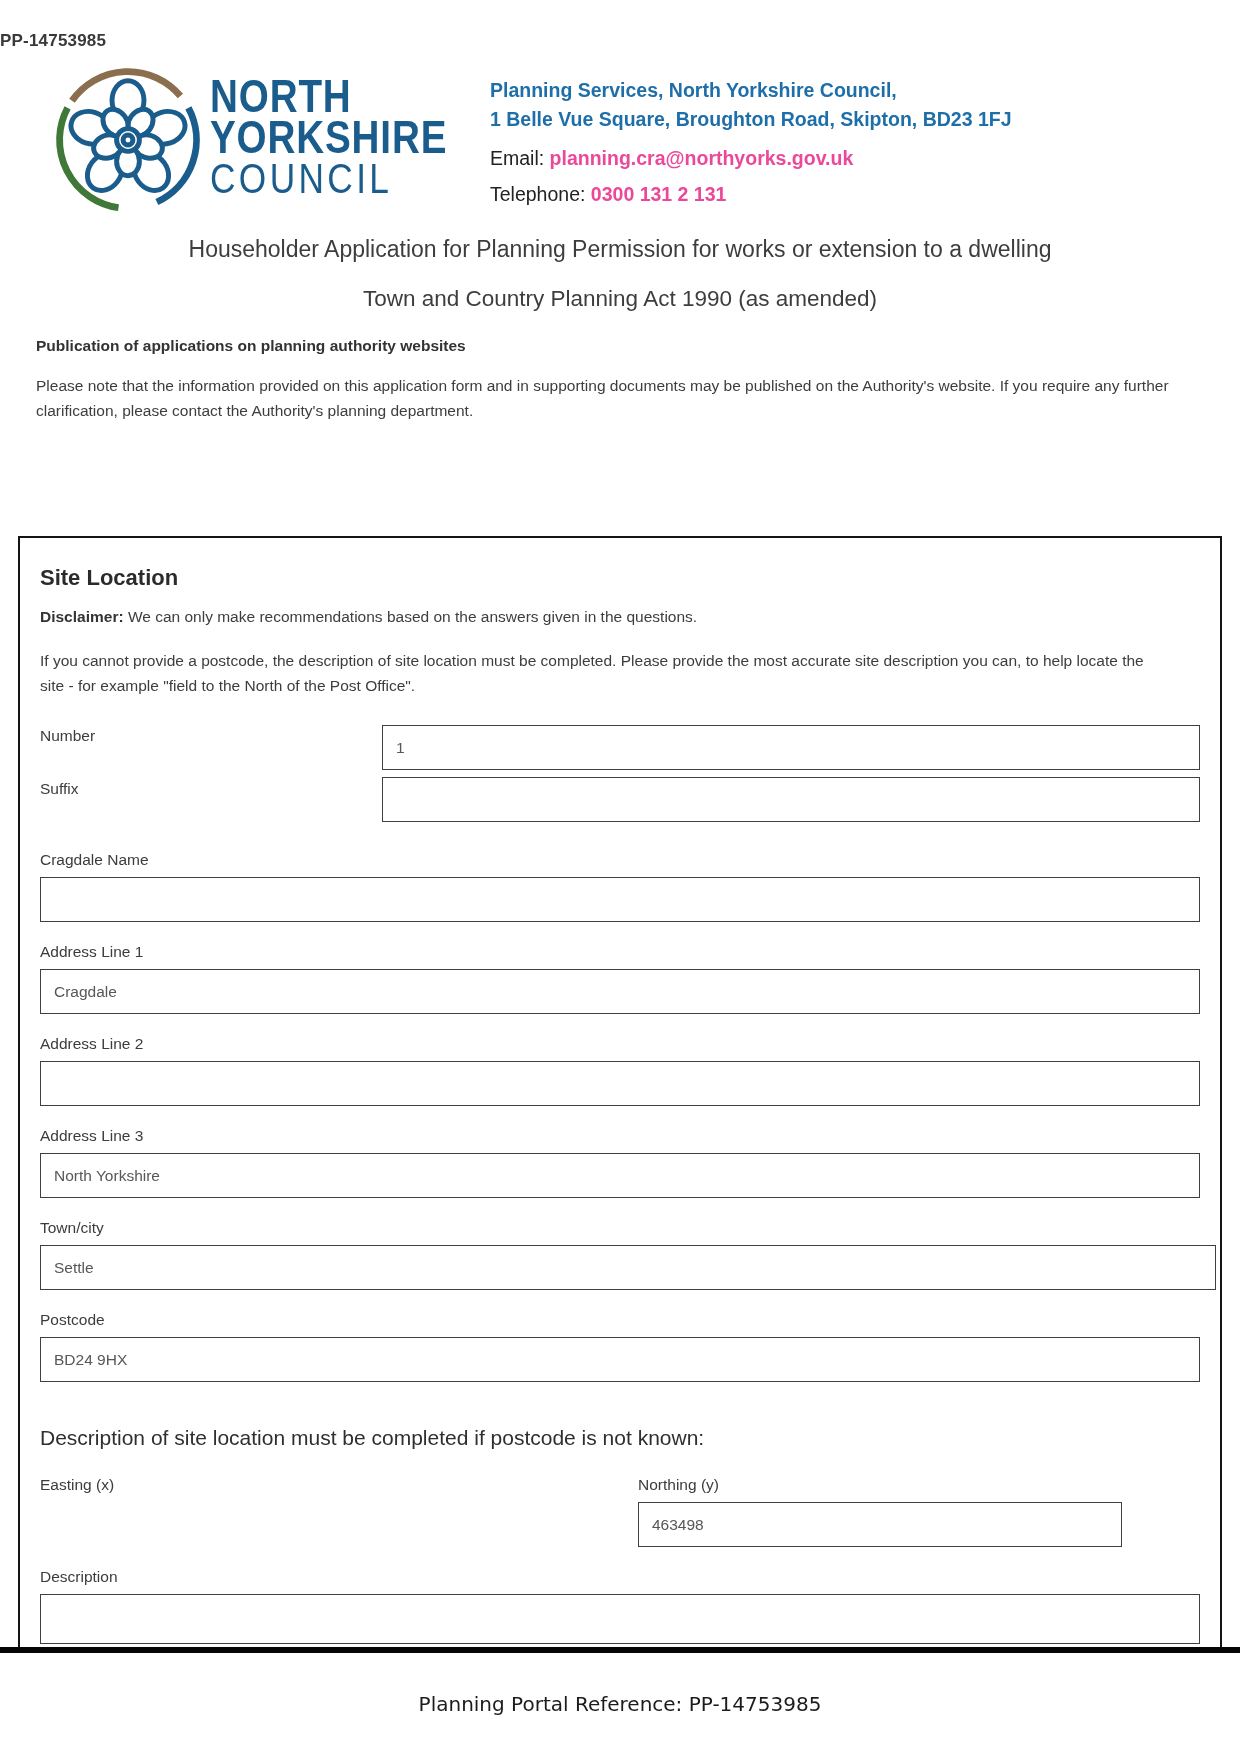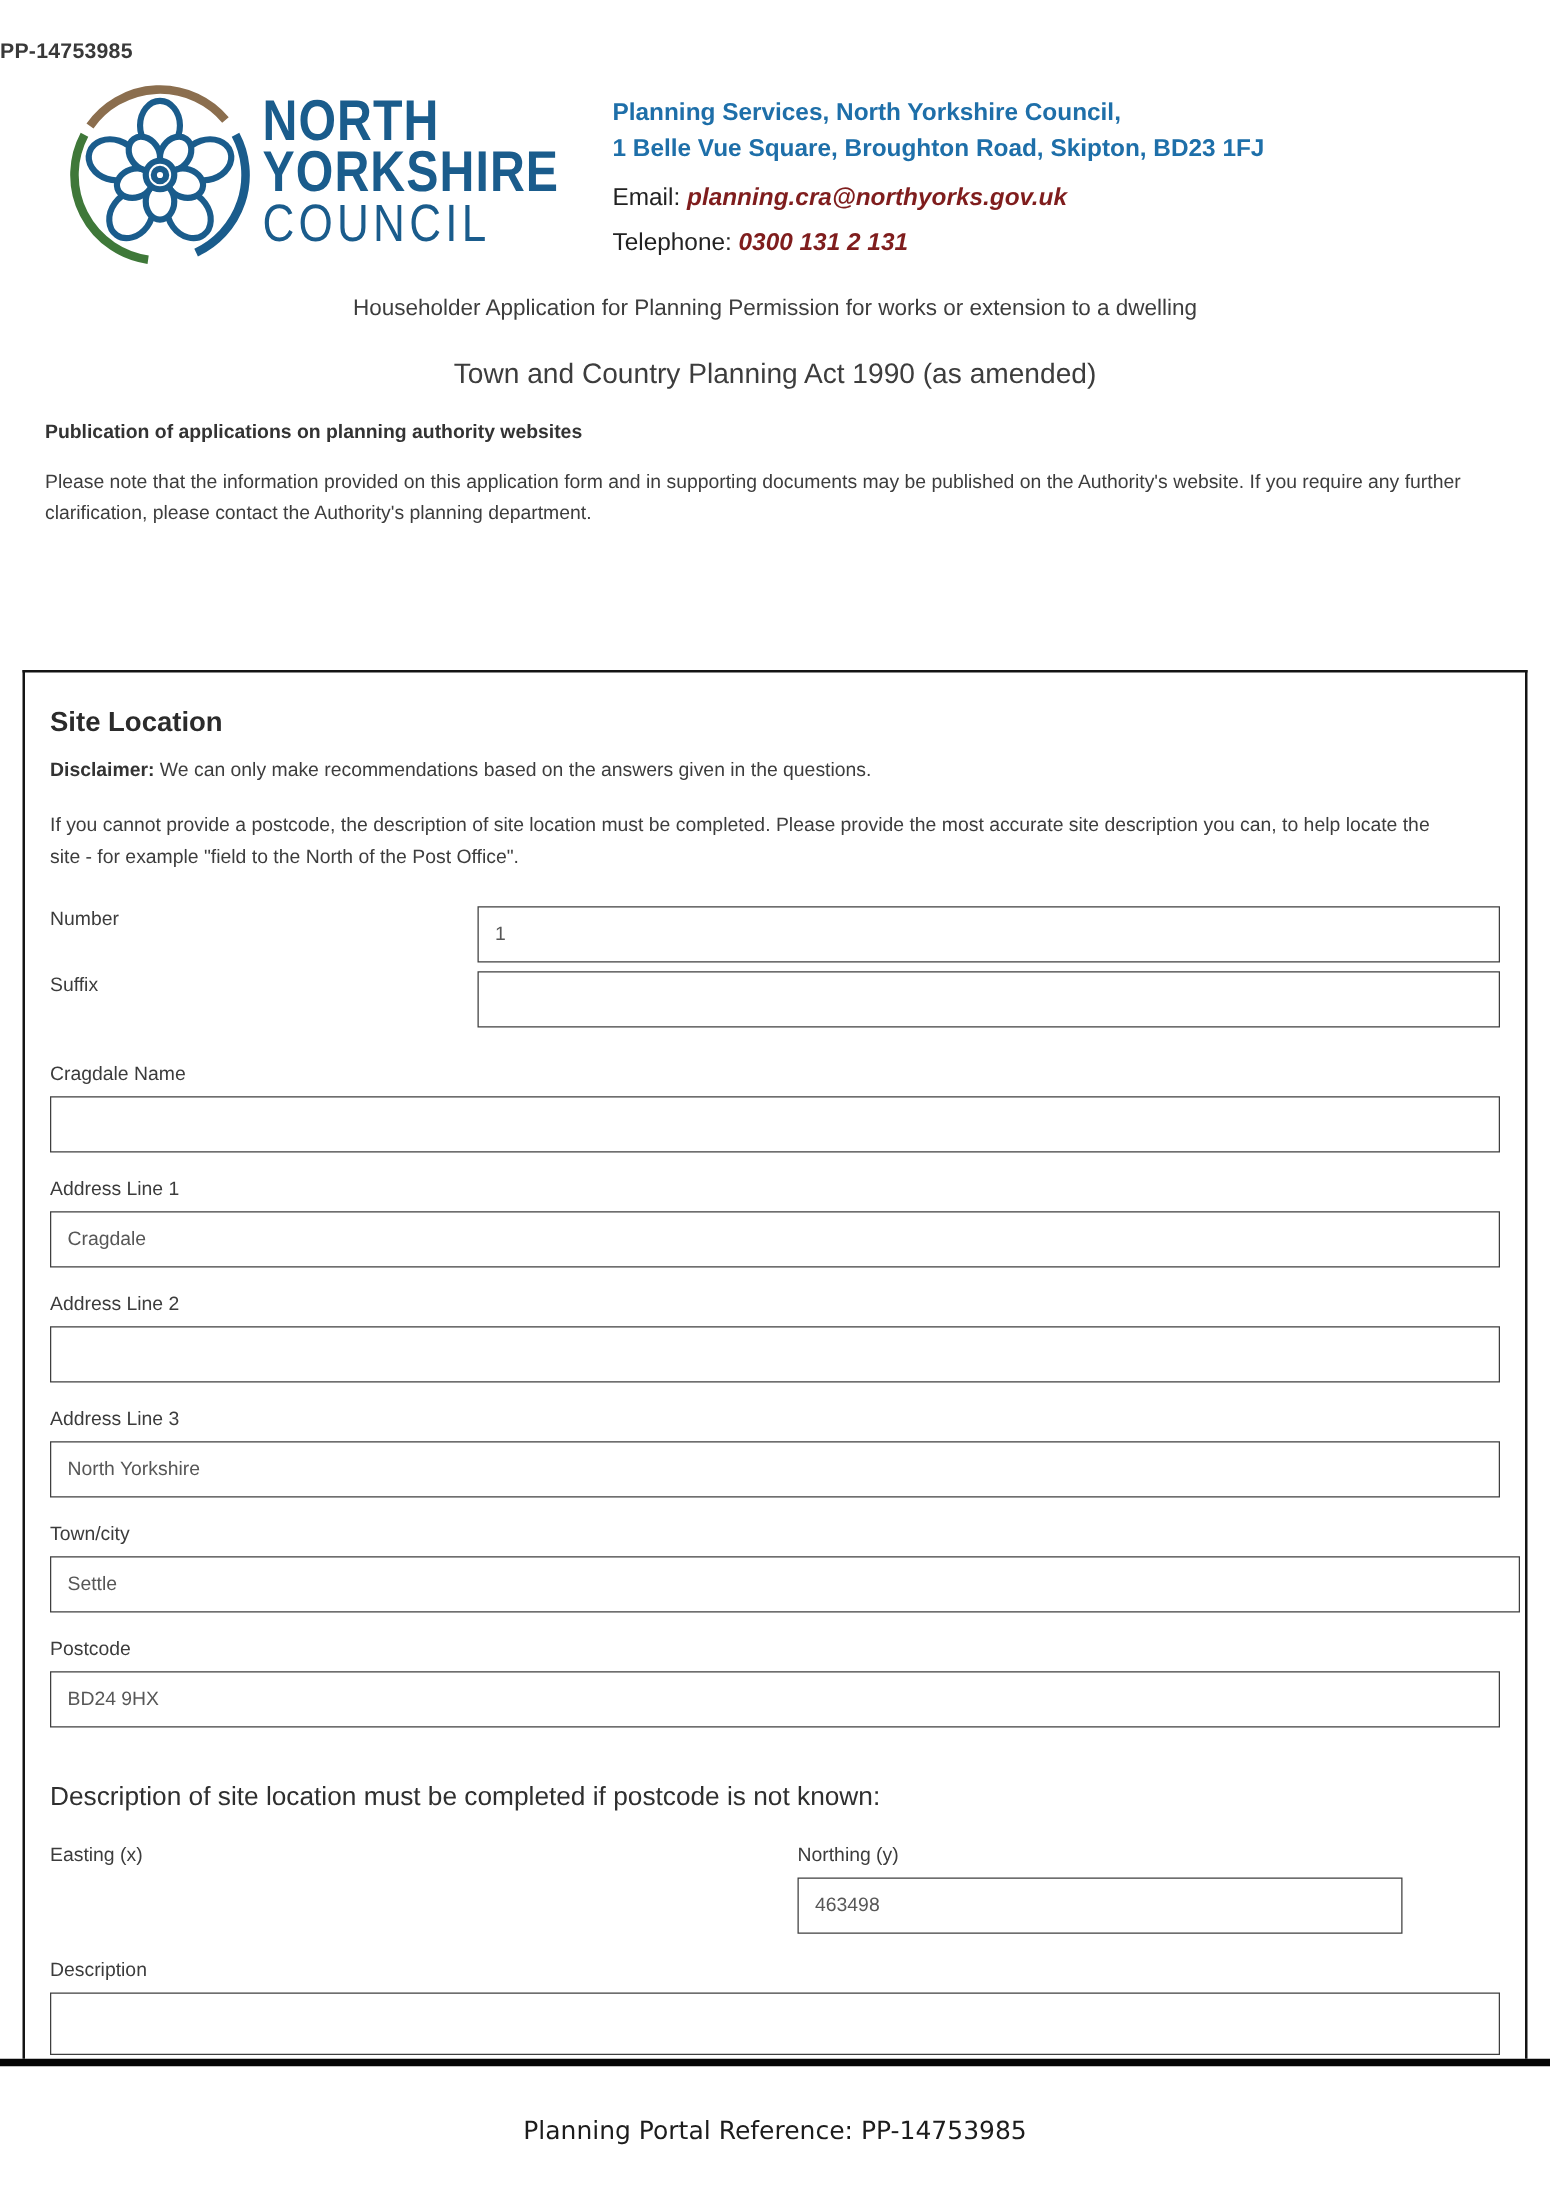--- a/index.html
+++ b/index.html
@@ -15,25 +15,25 @@
   .logo-text { position: absolute; left: 210px; top: 76px; color: #1A5C8C;
                transform: scaleX(0.84); transform-origin: left top; white-space: nowrap; }
   .logo-text .l1, .logo-text .l2 { font-size: 46px; font-weight: 700; line-height: 41px; letter-spacing: 1px; }
   .logo-text .l3 { font-size: 42px; font-weight: 400; line-height: 41px; letter-spacing: 4px; }
 
   .contact { position: absolute; left: 490px; top: 76px; width: 660px; }
   .contact .bold-line { color: #1E6FA9; font-weight: 700; font-size: 19.5px; line-height: 28.5px; }
   .contact .plain-line { font-size: 19.5px; line-height: 28px; color: #222222; }
   .contact .plain-line.email { margin-top: 11px; }
   .contact .plain-line.phone { margin-top: 8px; }
-  .contact .link { color: #7f1d1d; font-weight: 700; cursor: pointer; font-style: italic; }
+  .contact .link { color: #ec4899; font-weight: 700; cursor: pointer; }
 
   
   .main-title { position: absolute; top: 236px; left: 0; width: 100%; text-align: center;
-                font-size: 18px; font-weight: 400; color: #3d3d3d; }
+                font-size: 23px; font-weight: 400; color: #3d3d3d; }
   .sub-title  { position: absolute; top: 286px; left: 0; width: 100%; text-align: center;
                 font-size: 22.5px; font-weight: 400; color: #3d3d3d; }
 
   .pub-heading { position: absolute; left: 36px; top: 337px; font-size: 15.5px; font-weight: 700; color: #333333; }
   .pub-body    { position: absolute; left: 36px; top: 374px; width: 1140px;
                  font-size: 15.5px; line-height: 24.5px; color: #3d3d3d; }
 
   
   .site-box { position: absolute; left: 18px; top: 536px; width: 1204px; height: 1111px;
               border: 2px solid #141414; border-bottom: none; background: #ffffff; overflow: hidden; }

